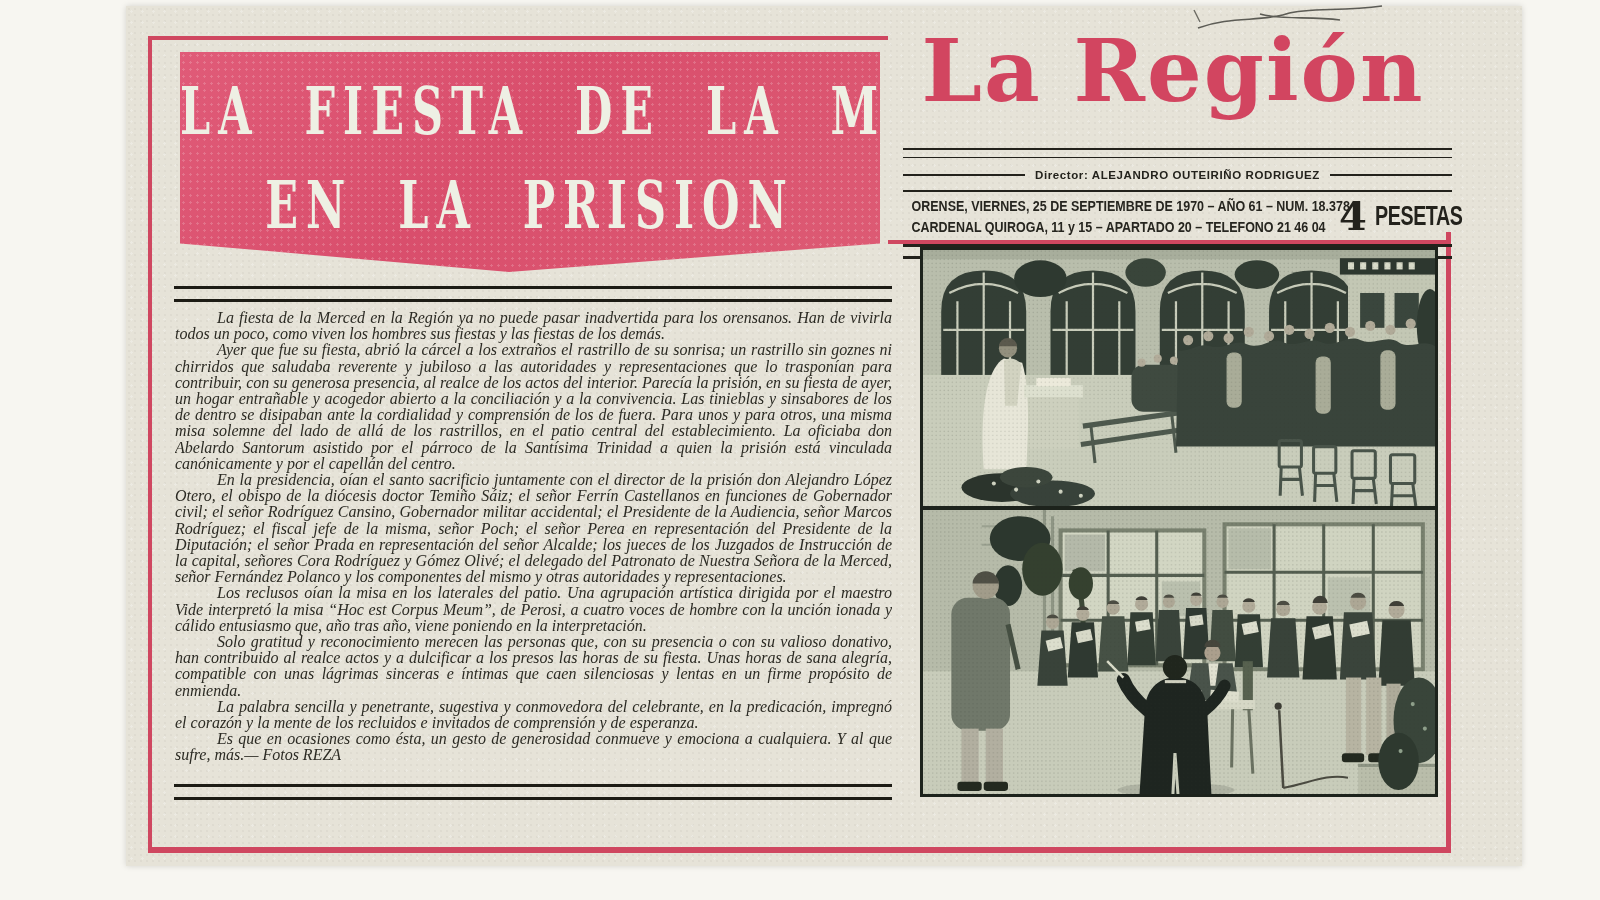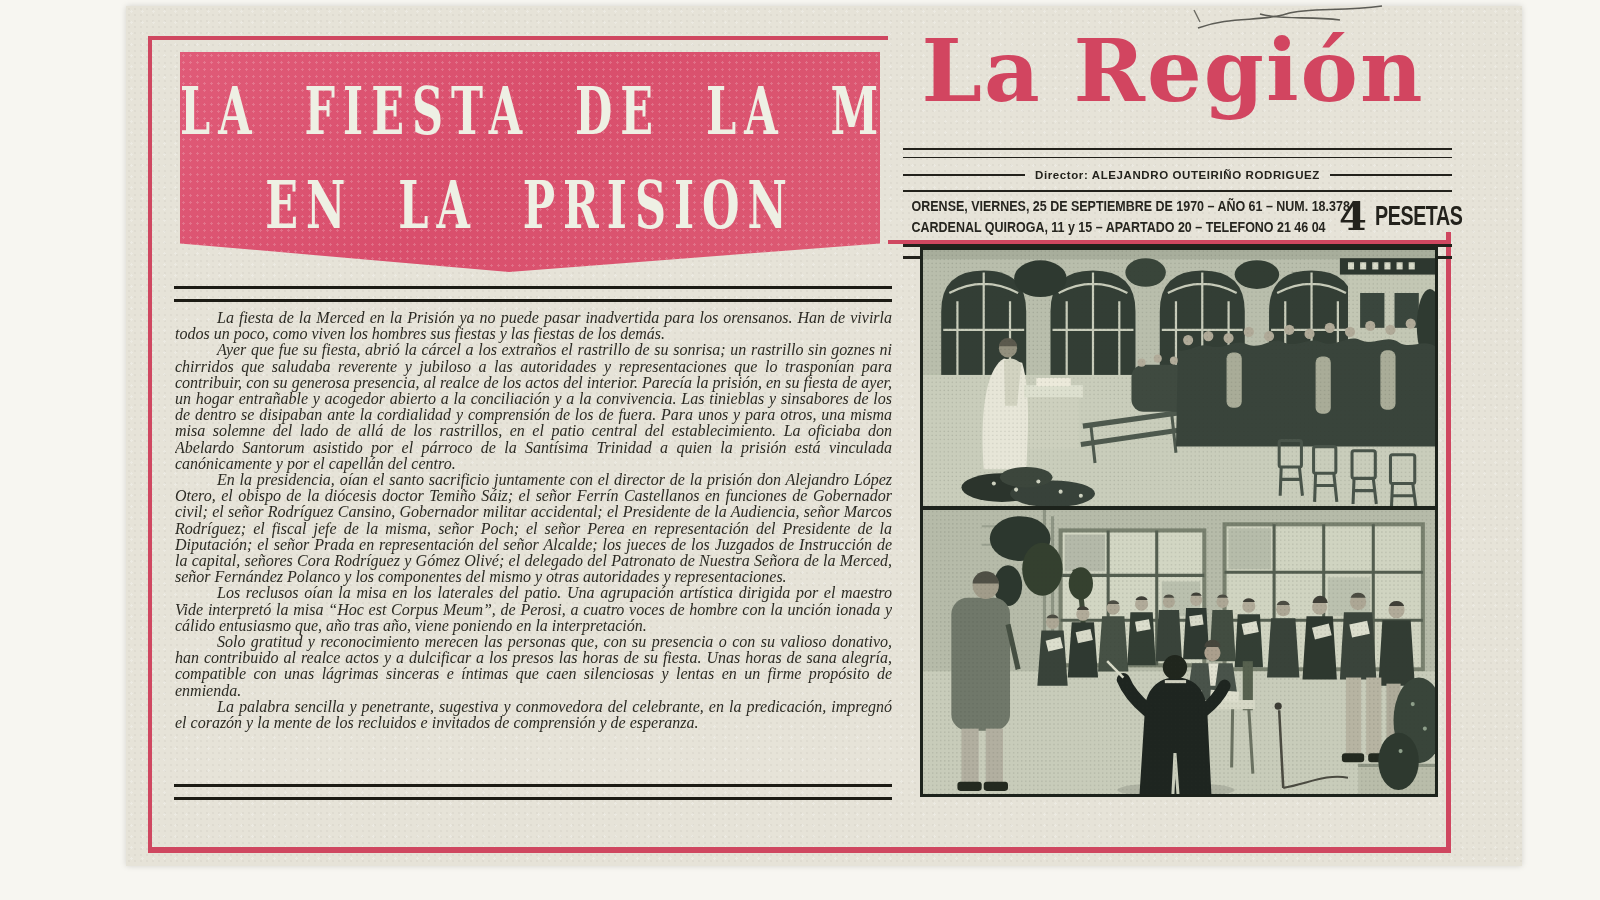--- a/index.html
+++ b/index.html
@@ -111,26 +111,27 @@
       <div class="price">
         <span class="num">4</span>
         <span class="unit">PESETAS</span>
       </div>
     </div>
     <div class="dbl-thick"></div>
   </div>
 
   <div class="art-ruletop"></div>
   <div class="article">
-    <p>La fiesta de la Merced en la Prisión ya no puede pasar inadvertida para los orensanos. Han de vivirla todos un poco, como viven los hombres sus fiestas y las fiestas de los demás.</p>
+    <p>La fiesta de la Merced en la Región ya no puede pasar inadvertida para los orensanos. Han de vivirla todos un poco, como viven los hombres sus fiestas y las fiestas de los demás.</p>
     <p>Ayer que fue su fiesta, abrió la cárcel a los extraños el rastrillo de su sonrisa; un rastrillo sin goznes ni chirridos que saludaba reverente y jubiloso a las autoridades y representaciones que lo trasponían para contribuir, con su generosa presencia, al realce de los actos del interior. Parecía la prisión, en su fiesta de ayer, un hogar entrañable y acogedor abierto a la conciliación y a la convivencia. Las tinieblas y sinsabores de los de dentro se disipaban ante la cordialidad y comprensión de los de fuera. Para unos y para otros, una misma misa solemne del lado de allá de los rastrillos, en el patio central del establecimiento. La oficiaba don Abelardo Santorum asistido por el párroco de la Santísima Trinidad a quien la prisión está vinculada canónicamente y por el capellán del centro.</p>
     <p>En la presidencia, oían el santo sacrificio juntamente con el director de la prisión don Alejandro López Otero, el obispo de la diócesis doctor Temiño Sáiz; el señor Ferrín Castellanos en funciones de Gobernador civil; el señor Rodríguez Cansino, Gobernador militar accidental; el Presidente de la Audiencia, señor Marcos Rodríguez; el fiscal jefe de la misma, señor Poch; el señor Perea en representación del Presidente de la Diputación; el señor Prada en representación del señor Alcalde; los jueces de los Juzgados de Instrucción de la capital, señores Cora Rodríguez y Gómez Olivé; el delegado del Patronato de Nuestra Señora de la Merced, señor Fernández Polanco y los componentes del mismo y otras autoridades y representaciones.</p>
     <p>Los reclusos oían la misa en los laterales del patio. Una agrupación artística dirigida por el maestro Vide interpretó la misa “Hoc est Corpus Meum”, de Perosi, a cuatro voces de hombre con la unción ionada y cálido entusiasmo que, año tras año, viene poniendo en la interpretación.</p>
     <p>Solo gratitud y reconocimiento merecen las personas que, con su presencia o con su valioso donativo, han contribuido al realce actos y a dulcificar a los presos las horas de su fiesta. Unas horas de sana alegría, compatible con unas lágrimas sinceras e íntimas que caen silenciosas y lentas en un firme propósito de enmienda.</p>
     <p>La palabra sencilla y penetrante, sugestiva y conmovedora del celebrante, en la predicación, impregnó el corazón y la mente de los recluidos e invitados de comprensión y de esperanza.</p>
+    <p>Es que en ocasiones como ésta, un gesto de generosidad conmueve y emociona a cualquiera. Y al que sufre, más.— Fotos REZA</p>
   </div>
   <div class="art-rulebottom"></div>
 
   <div class="photo photo1">
     <svg viewBox="0 0 506 250" preserveAspectRatio="none">
       <defs>
         <pattern id="htA" width="4" height="4" patternUnits="userSpaceOnUse">
           <circle cx="1" cy="1" r="0.7" fill="#2f352c"></circle>
         </pattern>
       </defs>

